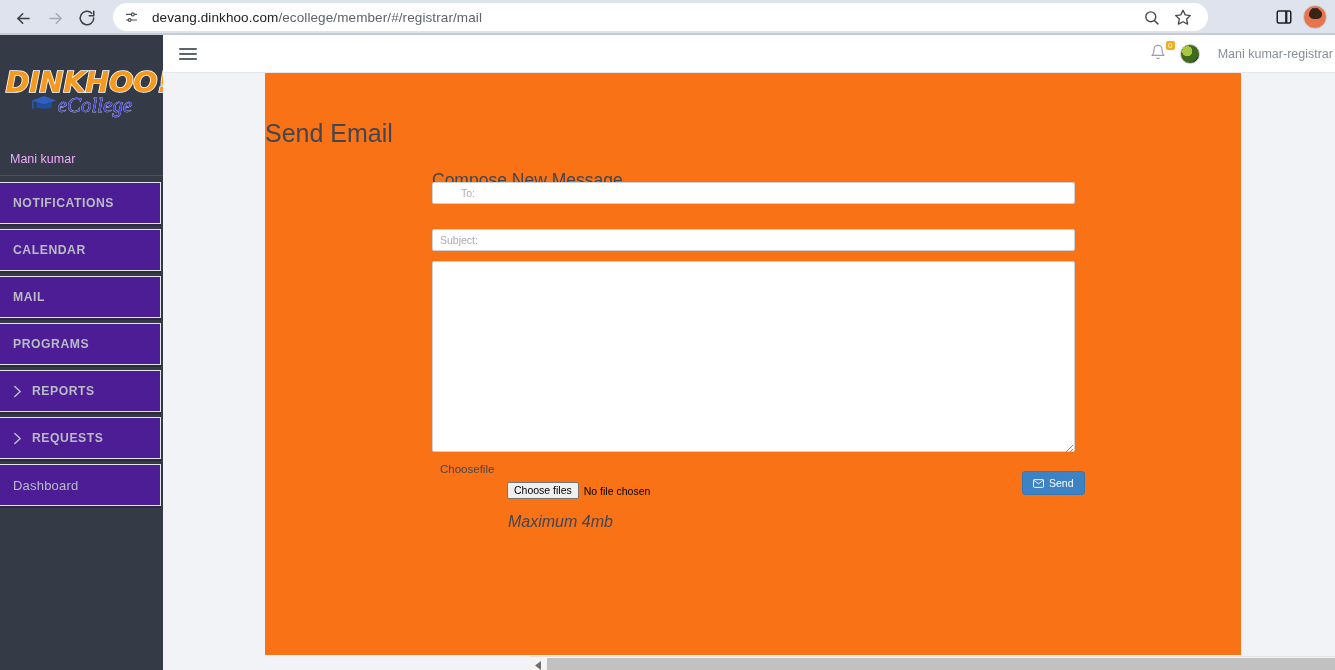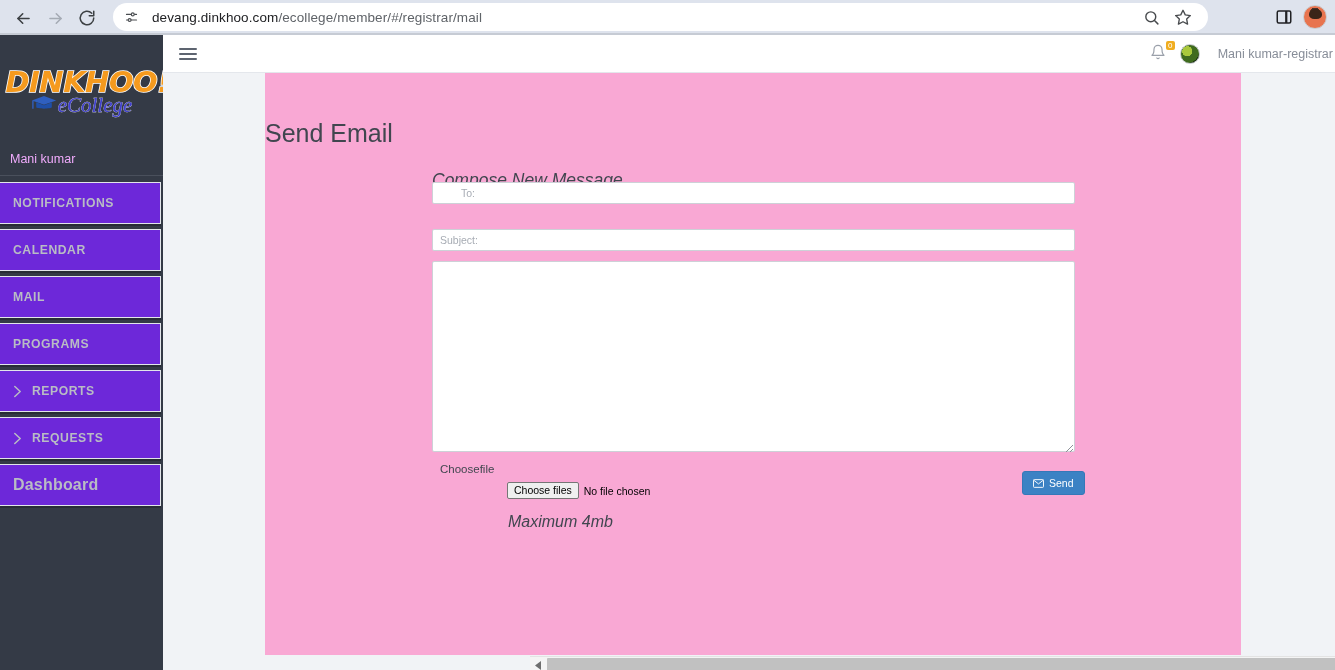--- a/index.html
+++ b/index.html
@@ -118,34 +118,34 @@
     color: #f0abfc; font-size: 12.5px;
     padding: 0 0 0 10px; height: 32px;
     display: flex; align-items: center;
   }
   .side-divider { height: 1px; background: #4a505c; margin: 0; }
 
   .side-menu { padding-top: 6px; }
   .side-item {
     position: relative;
     height: 42px; width: 161px;
-    background: #6d28d9;
+    background: #4c1d95;
     border: 1px solid #e2e5ea;
     border-left: none;
     margin-bottom: 5px;
     display: flex; align-items: center;
     padding-left: 13px;
     box-shadow: 0 2px 0 rgba(0,0,0,.22);
   }
   .side-item-label {
     font-size: 12.2px; font-weight: bold;
     color: #b9bcc4; letter-spacing: .55px;
   }
   .side-item.dash .side-item-label {
-    font-weight: bold; letter-spacing: .2px; font-size: 16px;
+    font-weight: normal; letter-spacing: .2px; font-size: 13px;
   }
   .chev {
     margin-right: 10px; color: #b9bcc4; display: flex; align-items: center;
   }
 
   
   .app-header {
     position: absolute; left: 163px; top: 0;
     width: 1172px; height: 38px;
     background: #ffffff;
@@ -178,35 +178,35 @@
 
   
   .content-gutter {
     position: absolute; left: 163px; top: 38px;
     width: 102px; height: 597px;
     background: #f1f3f6;
   }
   .content-panel {
     position: absolute; left: 265px; top: 38px;
     width: 976px; height: 582px;
-    background: #f9a8d4;
+    background: #f97316;
   }
   .content-right-bg {
     position: absolute; left: 1241px; top: 38px;
     width: 94px; height: 597px;
     background: #f1f3f6;
   }
 
   .page-title {
     position: absolute; left: 0; top: 46px;
     font-size: 25px; color: #41464f; font-weight: normal;
   }
   .compose-title {
     position: absolute; left: 167px; top: 97px;
-    font-size: 17.5px; color: #41464f; font-style: italic;
+    font-size: 17.5px; color: #41464f;
   }
 
   .field {
     position: absolute; left: 167px;
     width: 643px; height: 22px;
     border: 1px solid #cdd1d7;
     background: #fff; border-radius: 2px;
     font-family: "Liberation Sans", sans-serif;
     font-size: 10.5px; color: #41464f;
     padding: 0 7px;

